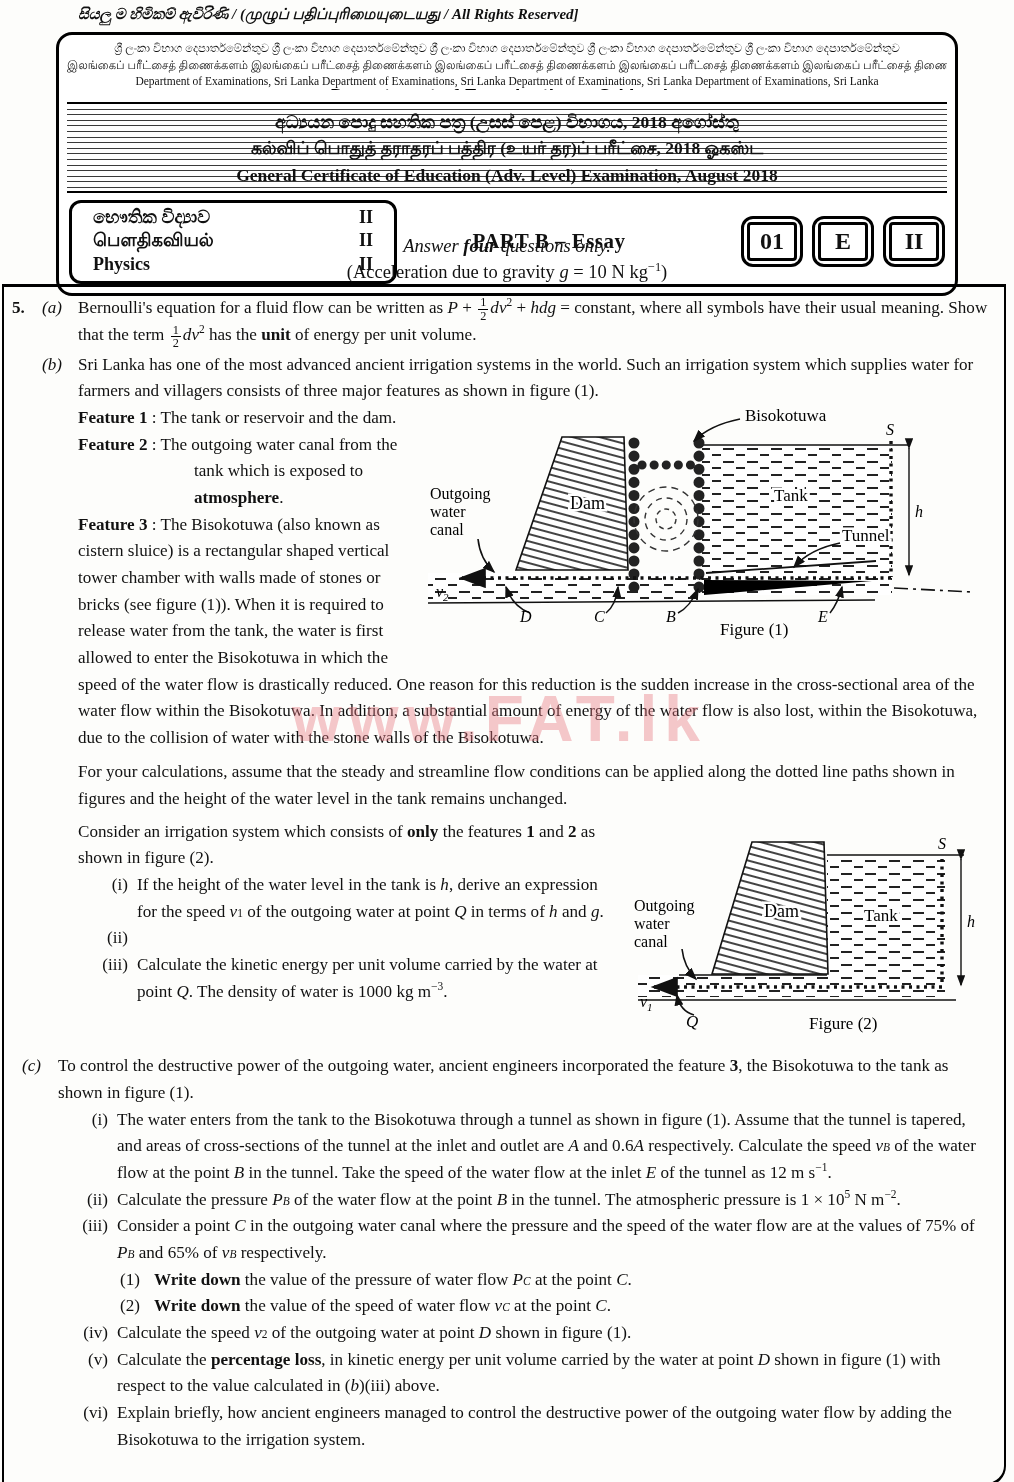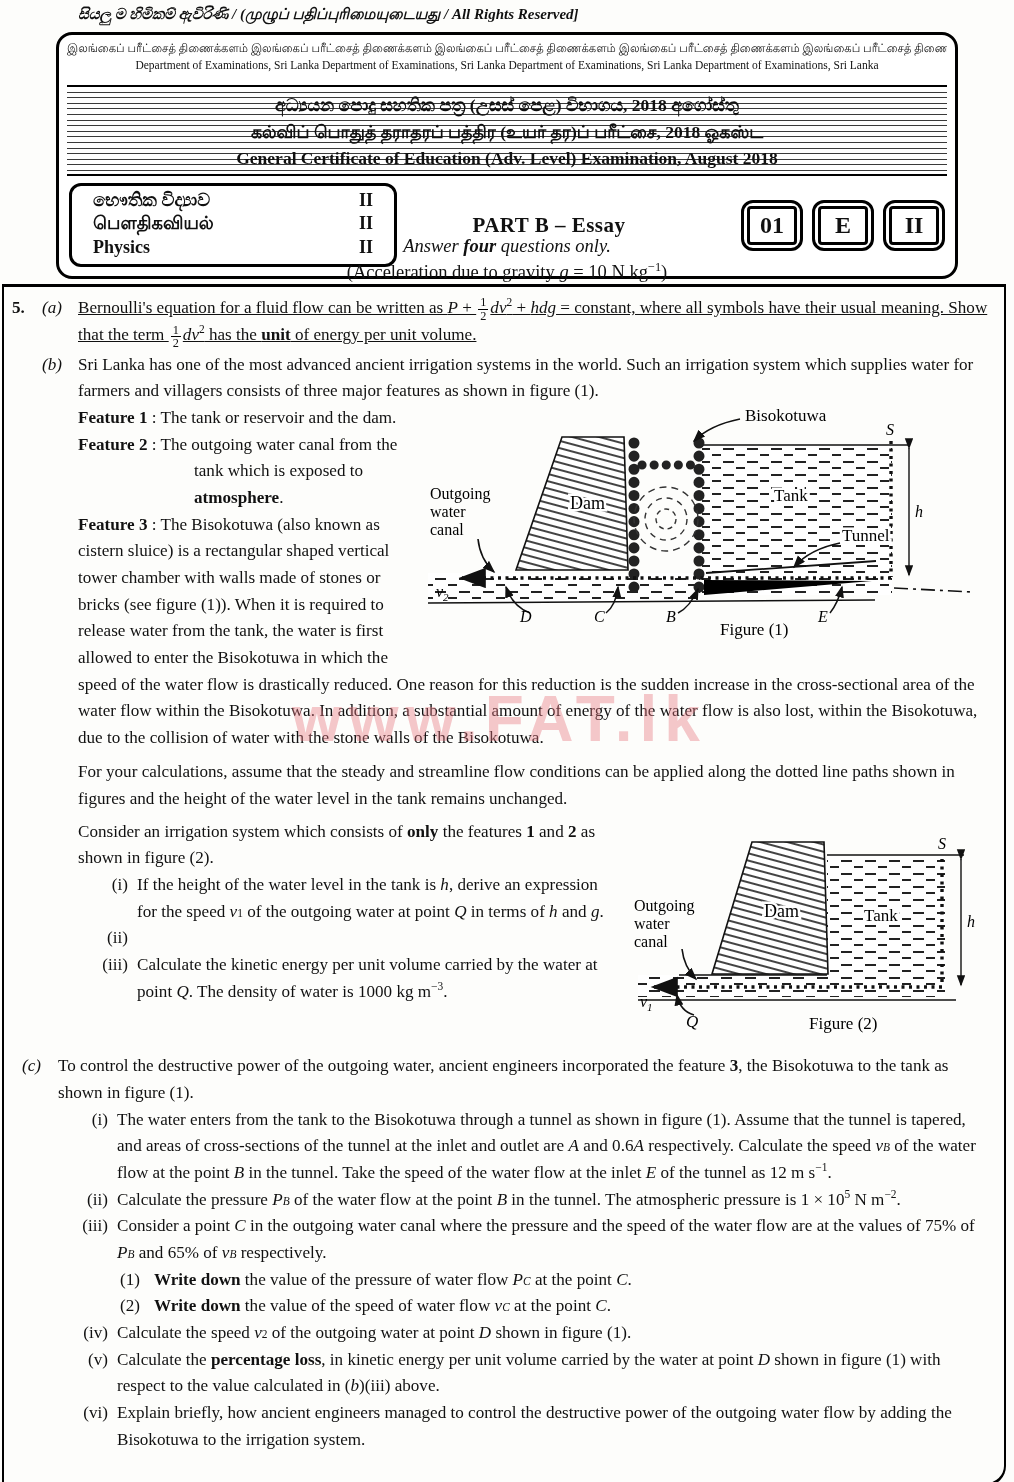--- a/index.html
+++ b/index.html
@@ -39,21 +39,21 @@
   .sup{font-size:67%;vertical-align:super;line-height:0;}
   .sub{font-size:67%;vertical-align:-22%;line-height:0;}
   .subi{font-size:67%;vertical-align:-22%;line-height:0;font-style:italic;}
   .frac{display:inline-block;text-align:center;vertical-align:-0.55em;line-height:1.02;font-size:.72em;margin:0 2px;}
   .frac .fn{display:block;border-bottom:1.3px solid #000;padding:0 2px;}
   .frac .fd{display:block;}
   
   .row-a{display:flex;}
   .m5{flex:0 0 30px;font-weight:bold;}
   .mlet{flex:0 0 36px;font-style:italic;}
-  .abody{flex:1;text-decoration:underline;}
+  .abody{flex:1;}
   .bsec{position:relative;margin-left:66px;margin-top:2px;}
   .marker-out{position:absolute;left:-36px;top:0;font-style:italic;}
   .figfloat{float:right;margin:2px 16px 4px 10px;}
   .feat{padding-left:116px;text-indent:-116px;}
   .boldnote{clear:both;font-weight:normal;margin:8px 0 6px;}
   .csec{position:relative;margin-left:46px;margin-top:2px;}
   .item{display:flex;}
   .inum{flex:0 0 50px;text-align:right;padding-right:9px;}
   .itext{flex:1;}
   .subitem{display:flex;margin-left:62px;}
@@ -63,20 +63,21 @@
 </style>
 </head>
 <body>
 
 <div class="page">
 
   <div class="copyright">සියලු ම හිමිකම් ඇවිරිණි / (முழுப் பதிப்புரிமையுடையது / All Rights Reserved]</div>
 
   <div class="header-box">
     <div class="wm">
+      <div class="l">ශ්‍රී ලංකා විභාග දෙපාර්තමේන්තුව ශ්‍රී ලංකා විභාග දෙපාර්තමේන්තුව ශ්‍රී ලංකා විභාග දෙපාර්තමේන්තුව ශ්‍රී ලංකා විභාග දෙපාර්තමේන්තුව ශ්‍රී ලංකා විභාග දෙපාර්තමේන්තුව</div>
       <div class="l">இலங்கைப் பரீட்சைத் திணைக்களம் இலங்கைப் பரீட்சைத் திணைக்களம் இலங்கைப் பரீட்சைத் திணைக்களம் இலங்கைப் பரீட்சைத் திணைக்களம் இலங்கைப் பரீட்சைத் திணைக்களம்</div>
       <div class="l">Department of Examinations, Sri Lanka Department of Examinations, Sri Lanka Department of Examinations, Sri Lanka Department of Examinations, Sri Lanka</div>
       <div class="wm-overlay">Department of Examinations, Sri Lanka</div>
     </div>
     <div class="banner">
       <div class="tl">අධ්‍යයන පොදු සහතික පත්‍ර (උසස් පෙළ) විභාගය, 2018 අගෝස්තු</div>
       <div class="tl">கல்விப் பொதுத் தராதரப் பத்திர (உயர் தர)ப் பரீட்சை, 2018 ஓகஸ்ட</div>
       <div class="tl">General Certificate of Education (Adv. Level) Examination, August 2018</div>
     </div>
     <div class="header-bottom">

